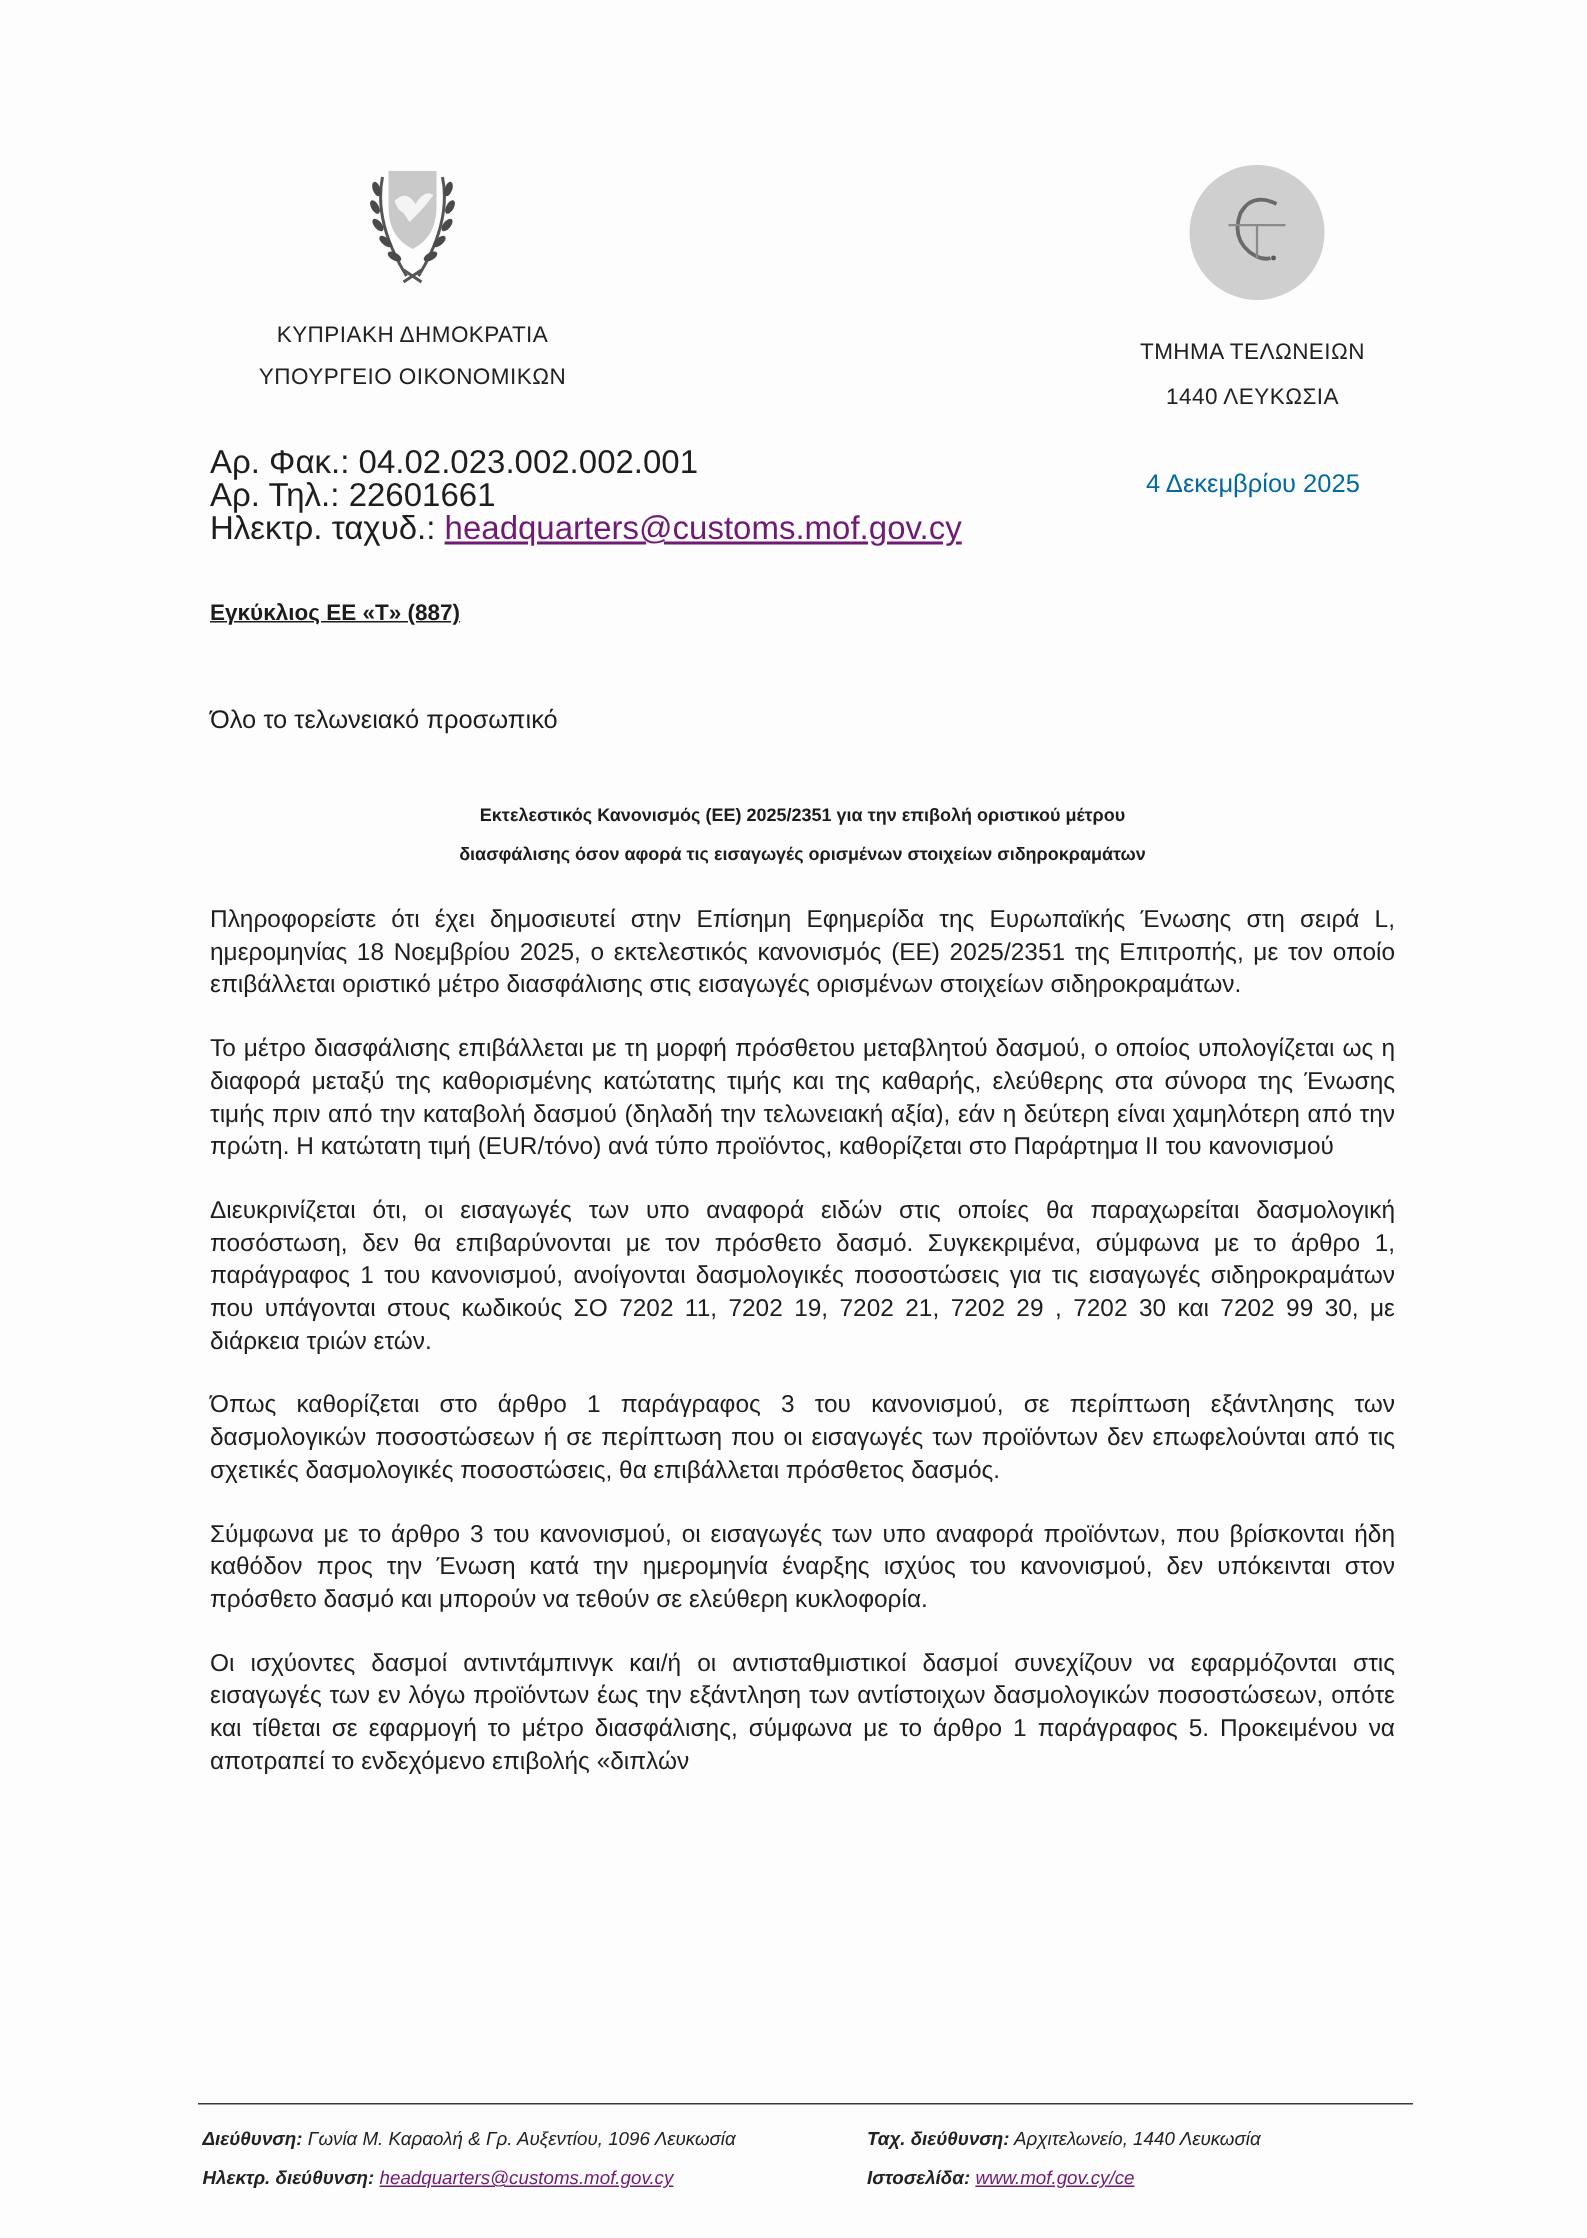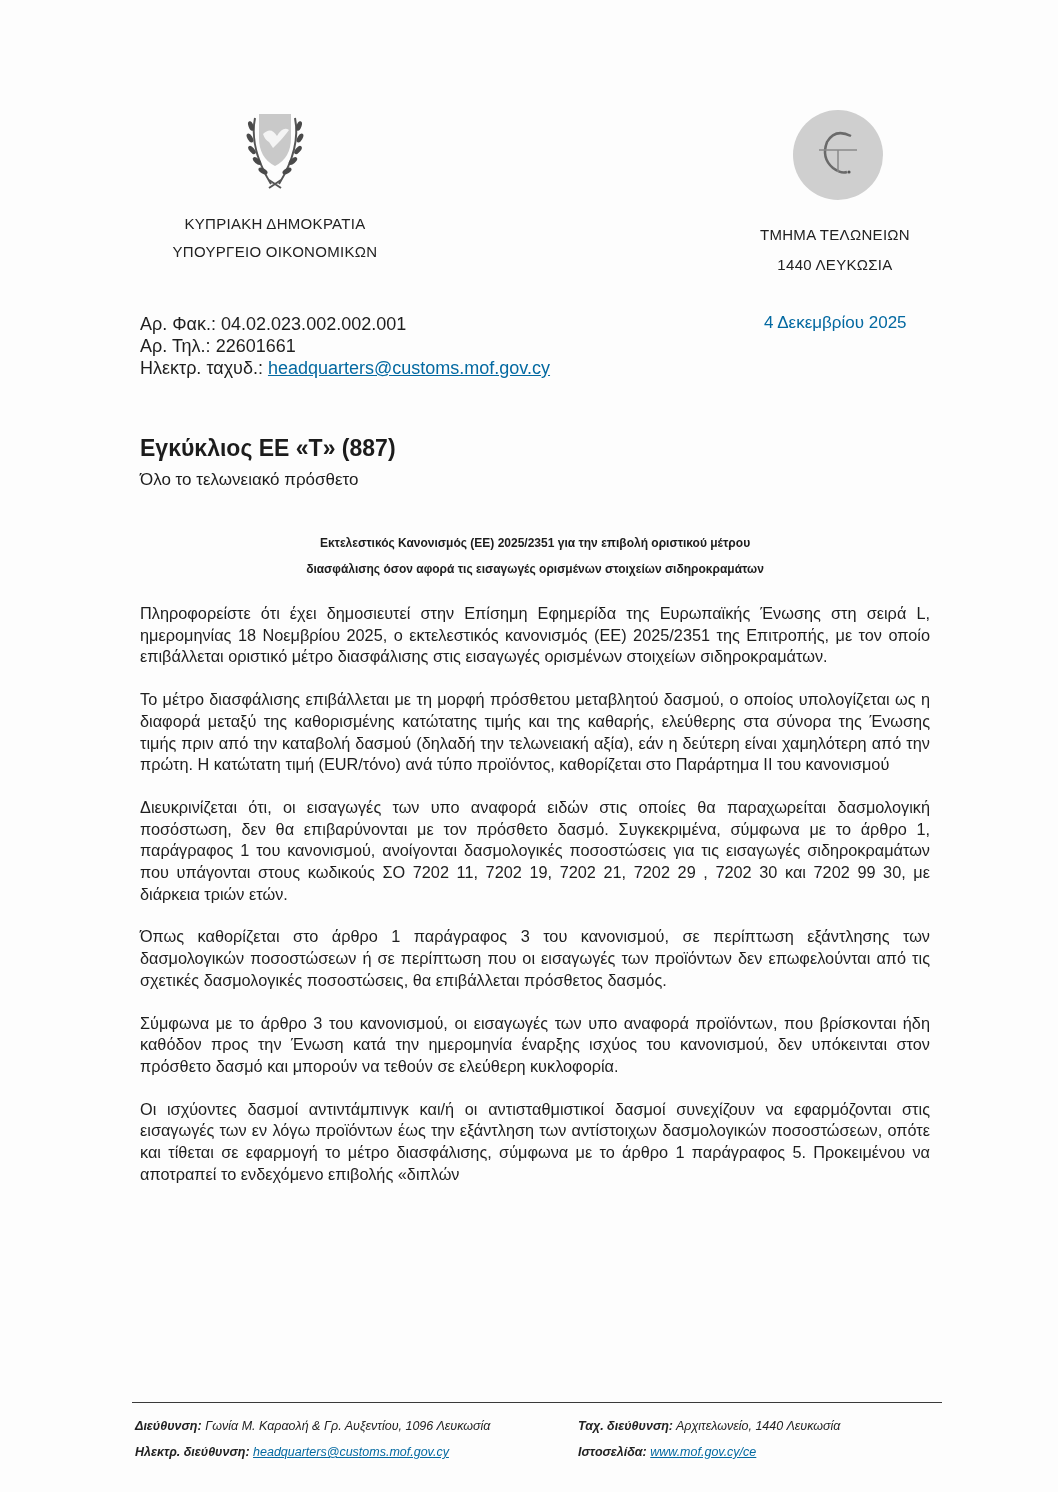--- a/index.html
+++ b/index.html
@@ -12,25 +12,25 @@
   .coat { width: 100px; height: 88px; margin: 0 auto; display: block; }
   .lh-line { font-size: 15px; letter-spacing: 0.3px; line-height: 28px; color: #222; }
   .lh-left .lh-line:first-of-type { margin-top: 14px; }
 
   .lh-right { position: absolute; left: 730px; top: 108px; width: 210px; text-align: center; }
   .seal { width: 94px; height: 94px; margin: 0 auto 0 auto; display: block; position: relative; left: 3px; }
   .lh-right .lh-line { line-height: 30px; }
   .lh-right .first { margin-top: 18px; }
 
   
-  .refs { position: absolute; left: 140px; top: 313px; font-size: 18px; line-height: 22px; color: #1e1e1e; }
-  .refs a, .link { color: #0369a1; text-decoration: underline; }
+  .refs { position: absolute; left: 140px; top: 297px; font-size: 22px; line-height: 22px; color: #1e1e1e; }
+  .refs a, .link { color: #701a75; text-decoration: underline; }
   .date { position: absolute; left: 764px; top: 313px; font-size: 17px; color: #0369a1; }
 
-  .circular { position: absolute; left: 140px; top: 435px; font-size: 23px; font-weight: bold; }
+  .circular { position: absolute; left: 140px; top: 400px; font-size: 15px; font-weight: bold; text-decoration: underline; }
   .recipient { position: absolute; left: 140px; top: 470px; font-size: 17px; }
 
   .subject { position: absolute; left: 140px; top: 530px; width: 790px; text-align: center;
              font-size: 12px; font-weight: bold; line-height: 26px; font-family: "Liberation Sans Narrow", "Liberation Sans", sans-serif; }
 
   .body { position: absolute; left: 140px; top: 603px; width: 790px; }
   .body p { margin: 0 0 21px 0; font-size: 16.3px; line-height: 21.7px; text-align: justify; color: #1e1e1e; }
 
   
   .foot-rule { position: absolute; left: 132px; top: 1402px; width: 810px; height: 0; border-top: 1.5px solid #3a3a3a; }
@@ -96,21 +96,21 @@
     </div>
     <div>
       <span>Ηλεκτρ. ταχυδ.:</span>
       <a class="link">headquarters@customs.mof.gov.cy</a>
     </div>
   </div>
 
   <div class="date">4 Δεκεμβρίου 2025</div>
 
   <div class="circular">Εγκύκλιος ΕΕ «Τ» (887)</div>
-  <div class="recipient">Όλο το τελωνειακό πρόσθετο</div>
+  <div class="recipient">Όλο το τελωνειακό προσωπικό</div>
 
   <div class="subject">
     <div>Εκτελεστικός Κανονισμός (ΕΕ) 2025/2351 για την επιβολή οριστικού μέτρου</div>
     <div>διασφάλισης όσον αφορά τις εισαγωγές ορισμένων στοιχείων σιδηροκραμάτων</div>
   </div>
 
   <div class="body">
     <p>Πληροφορείστε ότι έχει δημοσιευτεί στην Επίσημη Εφημερίδα της Ευρωπαϊκής Ένωσης στη σειρά L, ημερομηνίας 18 Νοεμβρίου 2025, ο εκτελεστικός κανονισμός (ΕΕ) 2025/2351 της Επιτροπής, με τον οποίο επιβάλλεται οριστικό μέτρο διασφάλισης στις εισαγωγές ορισμένων στοιχείων σιδηροκραμάτων.</p>
     <p>Το μέτρο διασφάλισης επιβάλλεται με τη μορφή πρόσθετου μεταβλητού δασμού, ο οποίος υπολογίζεται ως η διαφορά μεταξύ της καθορισμένης κατώτατης τιμής και της καθαρής, ελεύθερης στα σύνορα της Ένωσης τιμής πριν από την καταβολή δασμού (δηλαδή την τελωνειακή αξία), εάν η δεύτερη είναι χαμηλότερη από την πρώτη. Η κατώτατη τιμή (EUR/τόνο) ανά τύπο προϊόντος, καθορίζεται στο Παράρτημα ΙΙ του κανονισμού</p>
     <p>Διευκρινίζεται ότι, οι εισαγωγές των υπο αναφορά ειδών στις οποίες θα παραχωρείται δασμολογική ποσόστωση, δεν θα επιβαρύνονται με τον πρόσθετο δασμό. Συγκεκριμένα, σύμφωνα με το άρθρο 1, παράγραφος 1 του κανονισμού, ανοίγονται δασμολογικές ποσοστώσεις για τις εισαγωγές σιδηροκραμάτων που υπάγονται στους κωδικούς ΣΟ 7202 11, 7202 19, 7202 21, 7202 29 , 7202 30 και 7202 99 30, με διάρκεια τριών ετών.</p>

